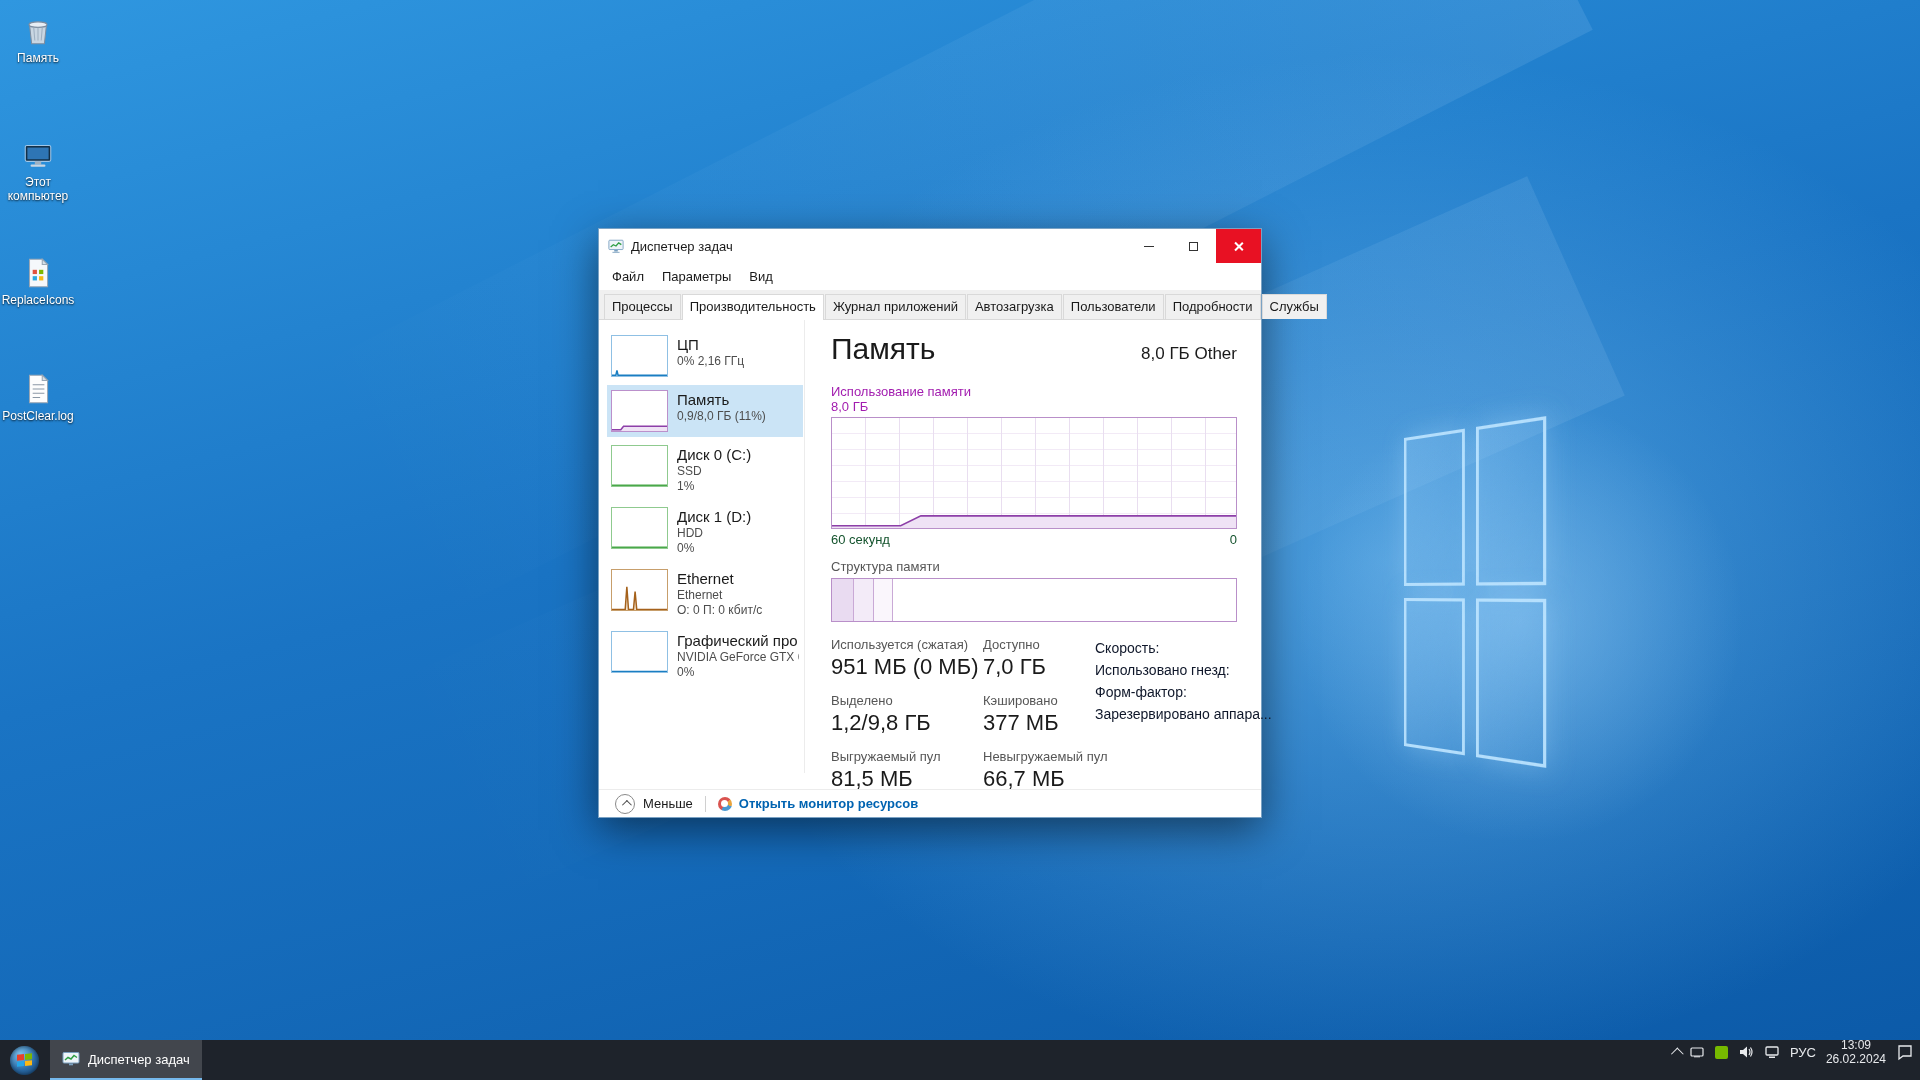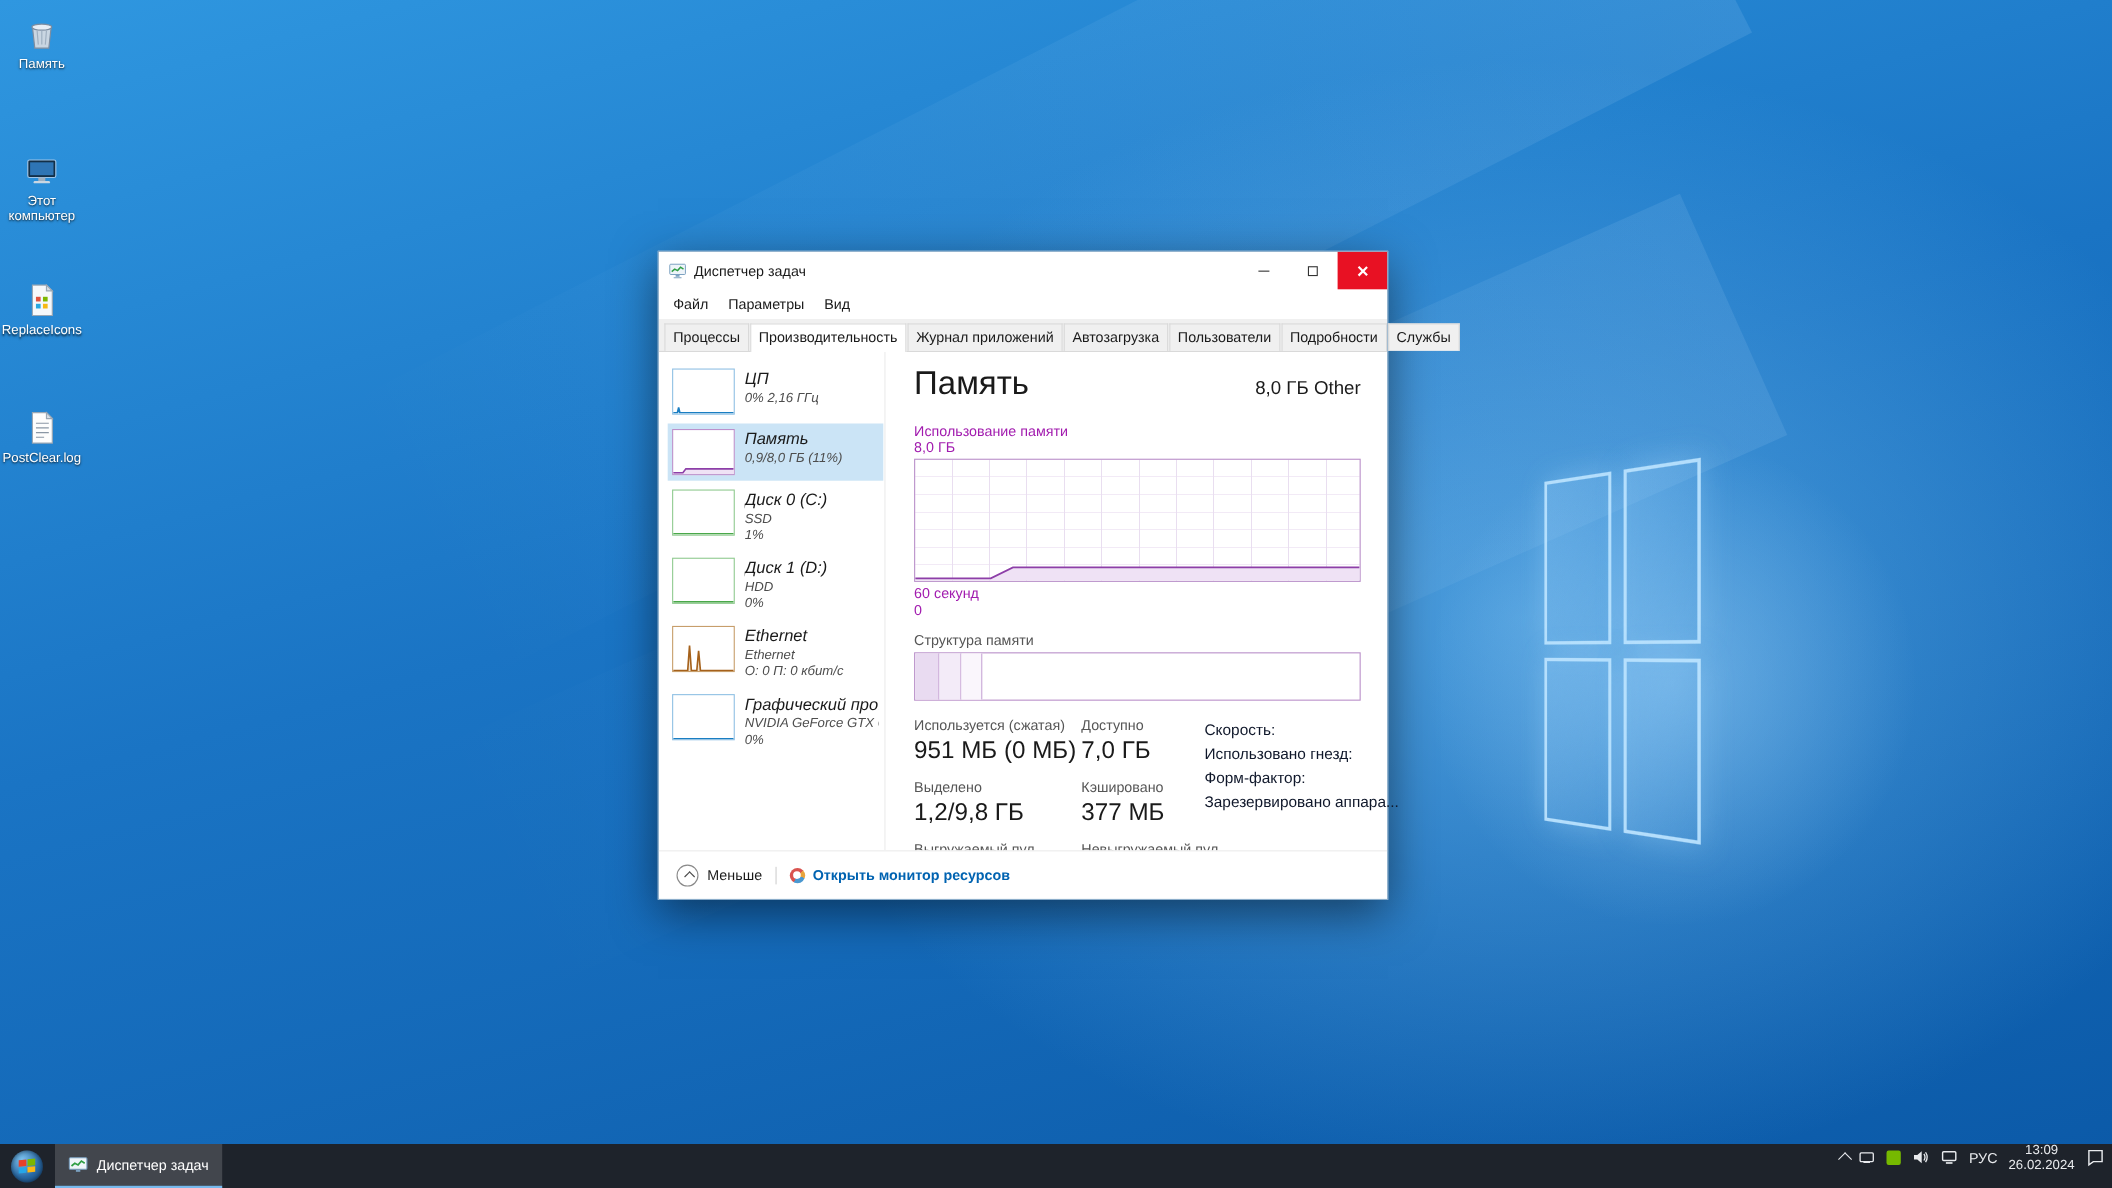--- a/index.html
+++ b/index.html
@@ -47,51 +47,51 @@
 
   .menubar{height:27px;display:flex;align-items:center;padding-left:4px;background:#fff;font-size:13px;color:#1a1a1a;}
   .menubar .mi{padding:4px 9px;}
 
   .tabstrip{height:30px;background:#f0f0f0;border-bottom:1px solid #d9d9d9;display:flex;align-items:flex-end;
     padding:4px 0 0 5px;box-sizing:border-box;font-size:13px;color:#1a1a1a;}
   .tab{padding:4px 7px 5px 7px;border:1px solid #d9d9d9;border-bottom:none;background:#f0f0f0;margin-right:1px;white-space:nowrap;}
   .tab.active{background:#fff;position:relative;margin-bottom:-1px;padding-bottom:6px;}
 
   .content{position:absolute;top:91px;bottom:44px;left:0;right:0;display:flex;background:#fff;}
-  .sidebar{width:206px;box-sizing:border-box;padding:10px 0 0 8px;border-right:1px solid #ececec;font-style:italic;}
+  .sidebar{width:206px;box-sizing:border-box;padding:10px 0 0 8px;border-right:1px solid #ececec;}
   .side-item{display:flex;gap:9px;padding:5px 4px;margin-bottom:3px;width:196px;box-sizing:border-box;}
   .side-item.selected{background:#cbe4f6;}
   .thumb{width:57px;height:42px;border:1px solid #999;background:#fff;position:relative;flex:none;box-sizing:border-box;}
   .thumb svg{position:absolute;inset:0;width:100%;height:100%;}
   .sp-line{fill:none;stroke-width:1.5;}
   .side-text{min-width:0;padding-top:1px;}
   .side-title{font-size:15px;color:#1a1a1a;line-height:18px;white-space:nowrap;overflow:hidden;}
   .side-sub{font-size:12px;color:#4d4d4d;line-height:15px;white-space:nowrap;overflow:hidden;}
 
   .main{flex:1;min-width:0;padding:12px 24px 0 26px;position:relative;}
   .main-head{display:flex;justify-content:space-between;align-items:baseline;}
   .main-title{font-size:30px;font-weight:300;color:#1a1a1a;line-height:34px;}
   .main-cap{font-size:17px;color:#1a1a1a;}
   .chart-lblrow{display:flex;justify-content:space-between;font-size:13px;color:#a21caf;margin-top:18px;flex-direction:column;}
   .usage-chart{margin-top:3px;height:112px;border:1px solid #b98fc9;position:relative;box-sizing:border-box;
     background-image:
       repeating-linear-gradient(to right,transparent 0 33px,#e9def0 33px 34px),
       repeating-linear-gradient(to bottom,transparent 0 15px,#f2eaf6 15px 16px);}
   .usage-chart svg{position:absolute;inset:0;width:100%;height:100%;}
-  .axis-row{display:flex;justify-content:space-between;font-size:13px;color:#a21caf;margin-top:3px;flex-direction:column;}
+  .axis-row{display:flex;justify-content:space-between;font-size:13px;color:#14532d;margin-top:3px;}
   .comp-lbl{font-size:13px;color:#565656;margin-top:12px;}
   .comp-bar{margin-top:4px;height:44px;border:1px solid #b98fc9;display:flex;box-sizing:border-box;}
   .comp-seg{height:100%;border-right:1px solid #c9a9d6;box-sizing:border-box;}
 
   .stats{display:grid;grid-template-columns:152px 112px 1fr;margin-top:15px;}
   .stat-lbl{font-size:13px;color:#565656;white-space:nowrap;}
   .stat-val{font-size:22px;font-weight:300;color:#1a1a1a;margin:2px 0 13px 0;white-space:nowrap;}
   .right-lbls div{font-size:14px;color:#0f172a;line-height:22px;white-space:nowrap;}
 
-  .wfooter{position:absolute;left:0;right:0;bottom:0;height:44px;border-top:1px solid #ececec;
+  .wfooter{position:absolute;left:0;right:0;bottom:0;height:28px;border-top:1px solid #ececec;
     display:flex;align-items:center;padding-left:16px;font-size:13px;color:#1a1a1a;box-sizing:border-box;background:#fff;}
   .collapse-circle{width:18px;height:18px;border:1px solid #8a8a8a;border-radius:50%;display:grid;place-items:center;flex:none;}
   .chev{width:6px;height:6px;border-top:1.5px solid #4a4a4a;border-right:1.5px solid #4a4a4a;
     transform:rotate(-45deg) translate(0px,2px);}
   .collapse-lbl{margin-left:8px;}
   .vdiv{width:1px;height:16px;background:#d0d0d0;margin:0 12px;}
   .resmon{width:14px;height:14px;border-radius:50%;position:relative;flex:none;
     background:conic-gradient(from 210deg,#d9534f 0 55%,#e8a33d 55% 72%,#4a98d0 72% 100%);}
   .resmon::after{content:'';position:absolute;inset:3.5px;background:#fff;border-radius:50%;}
   .resmon-link{margin-left:7px;color:#0063b1;font-weight:bold;}

